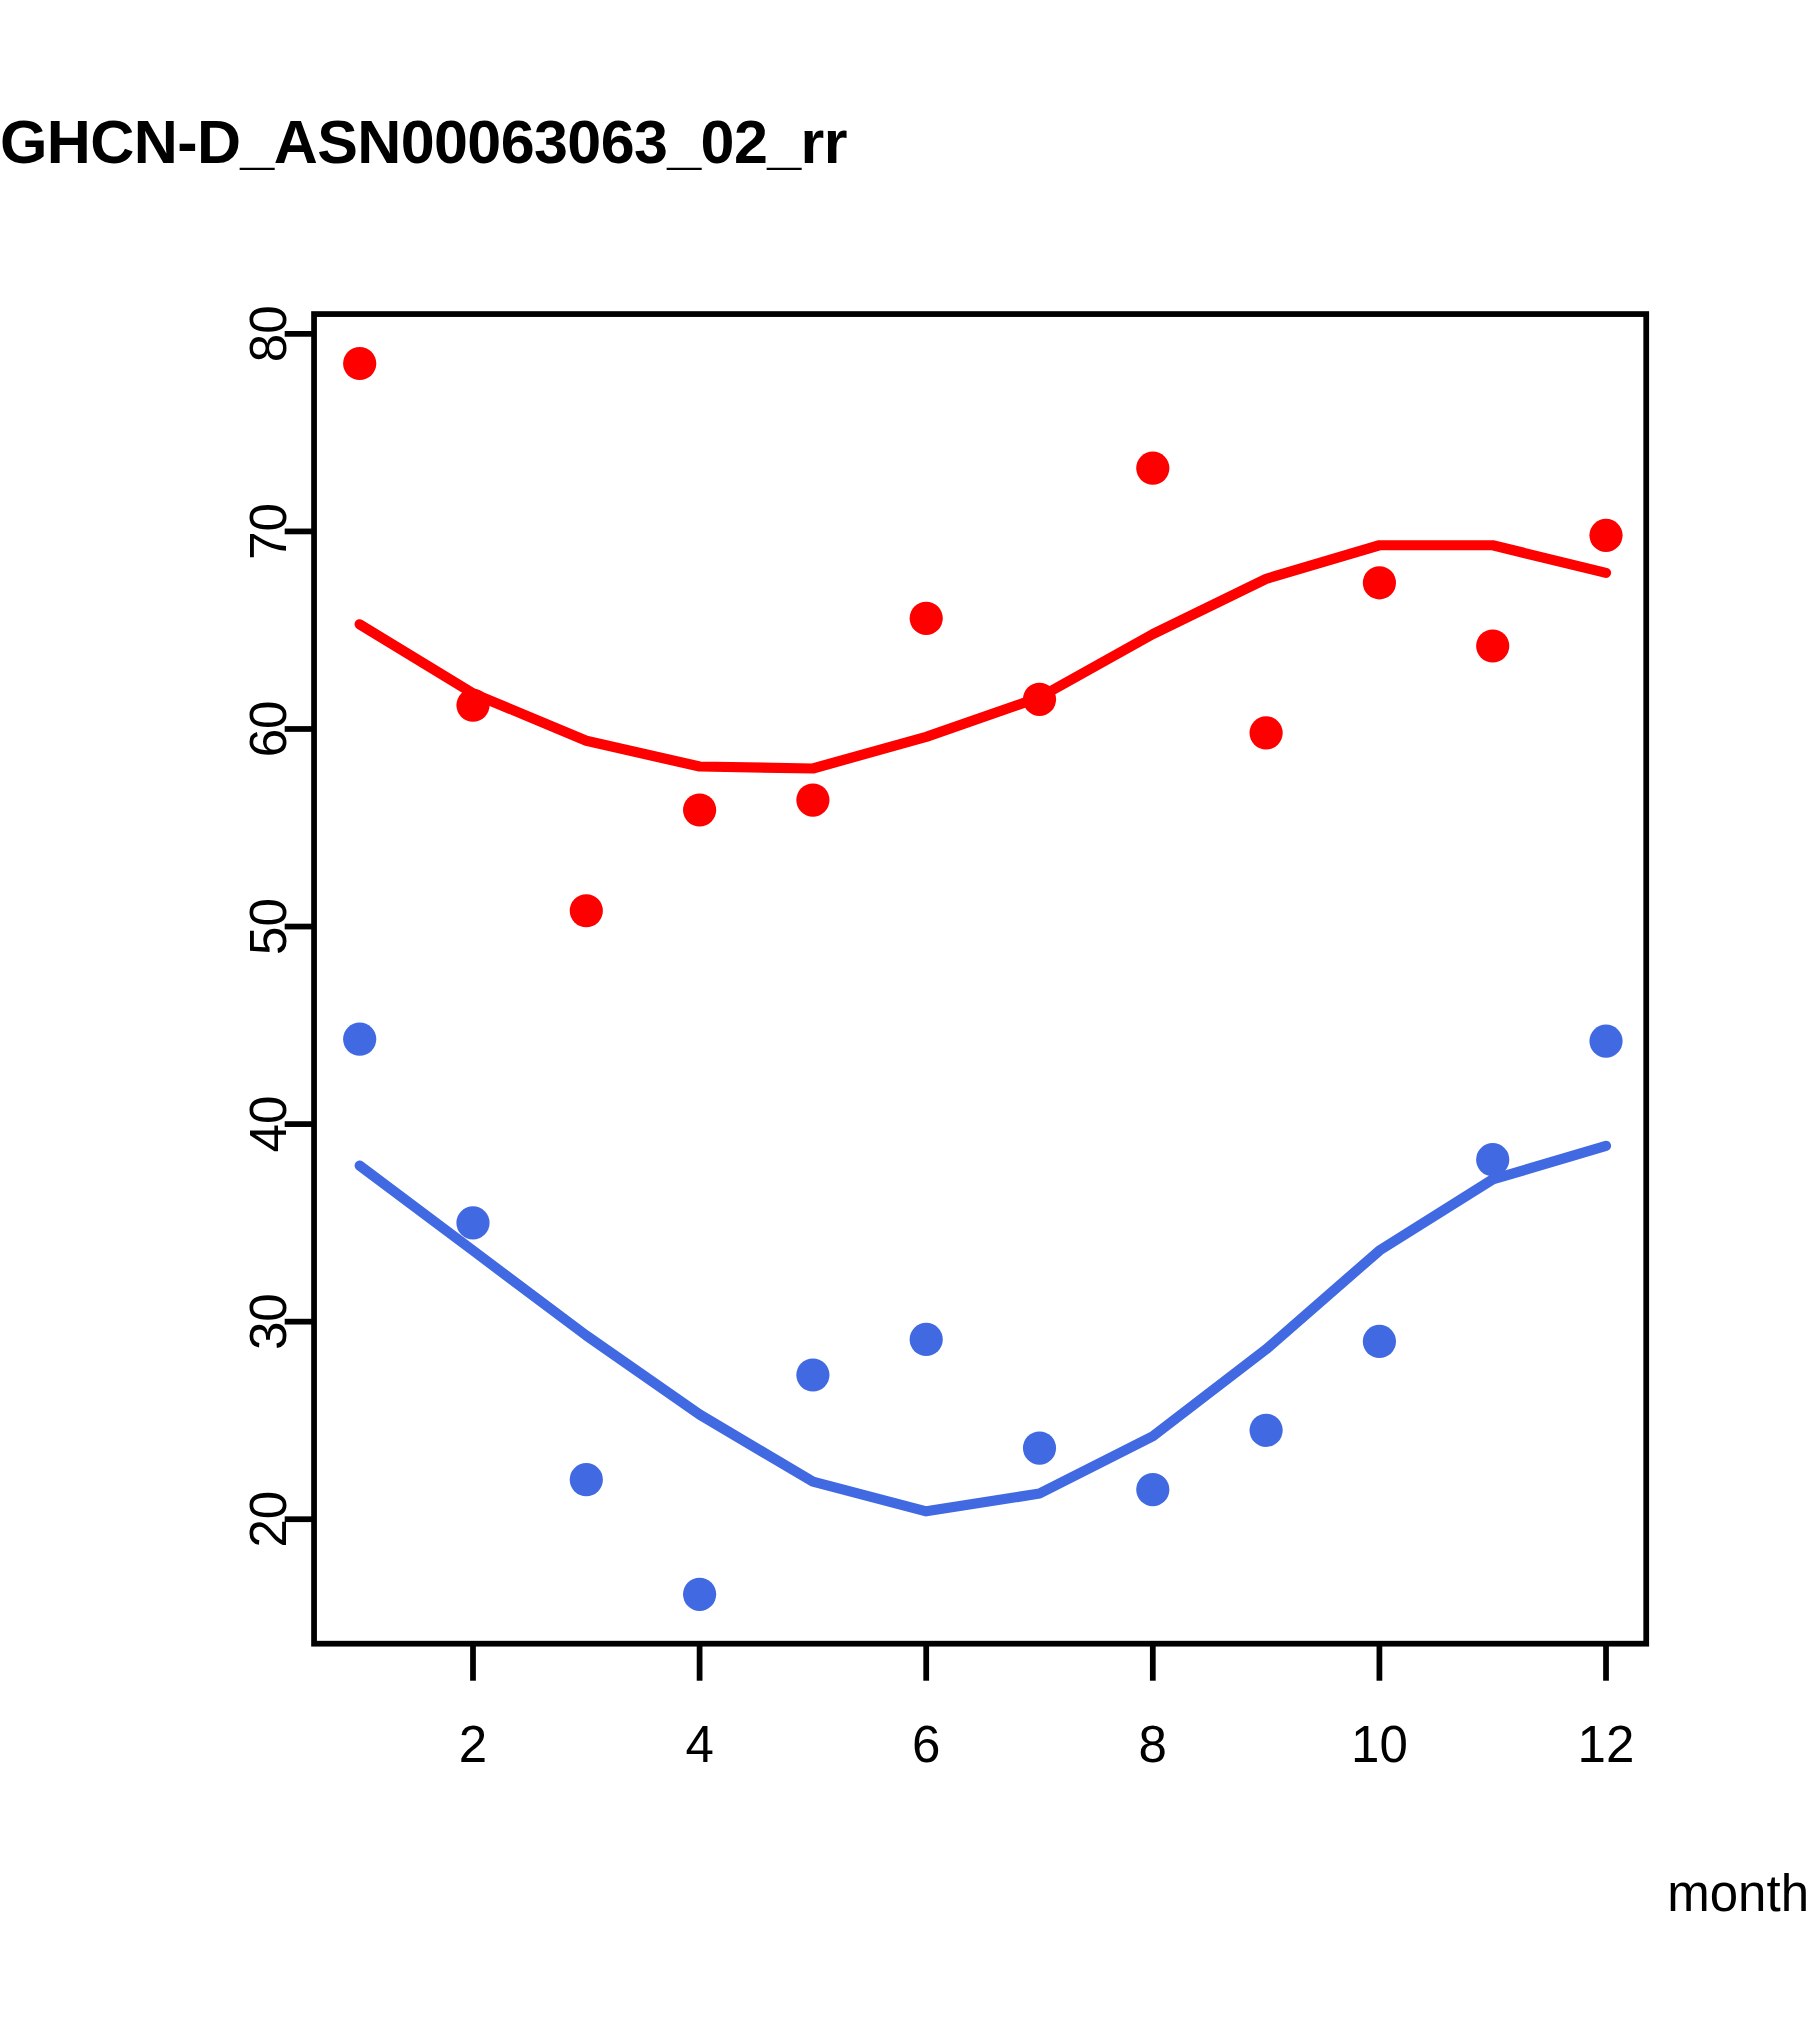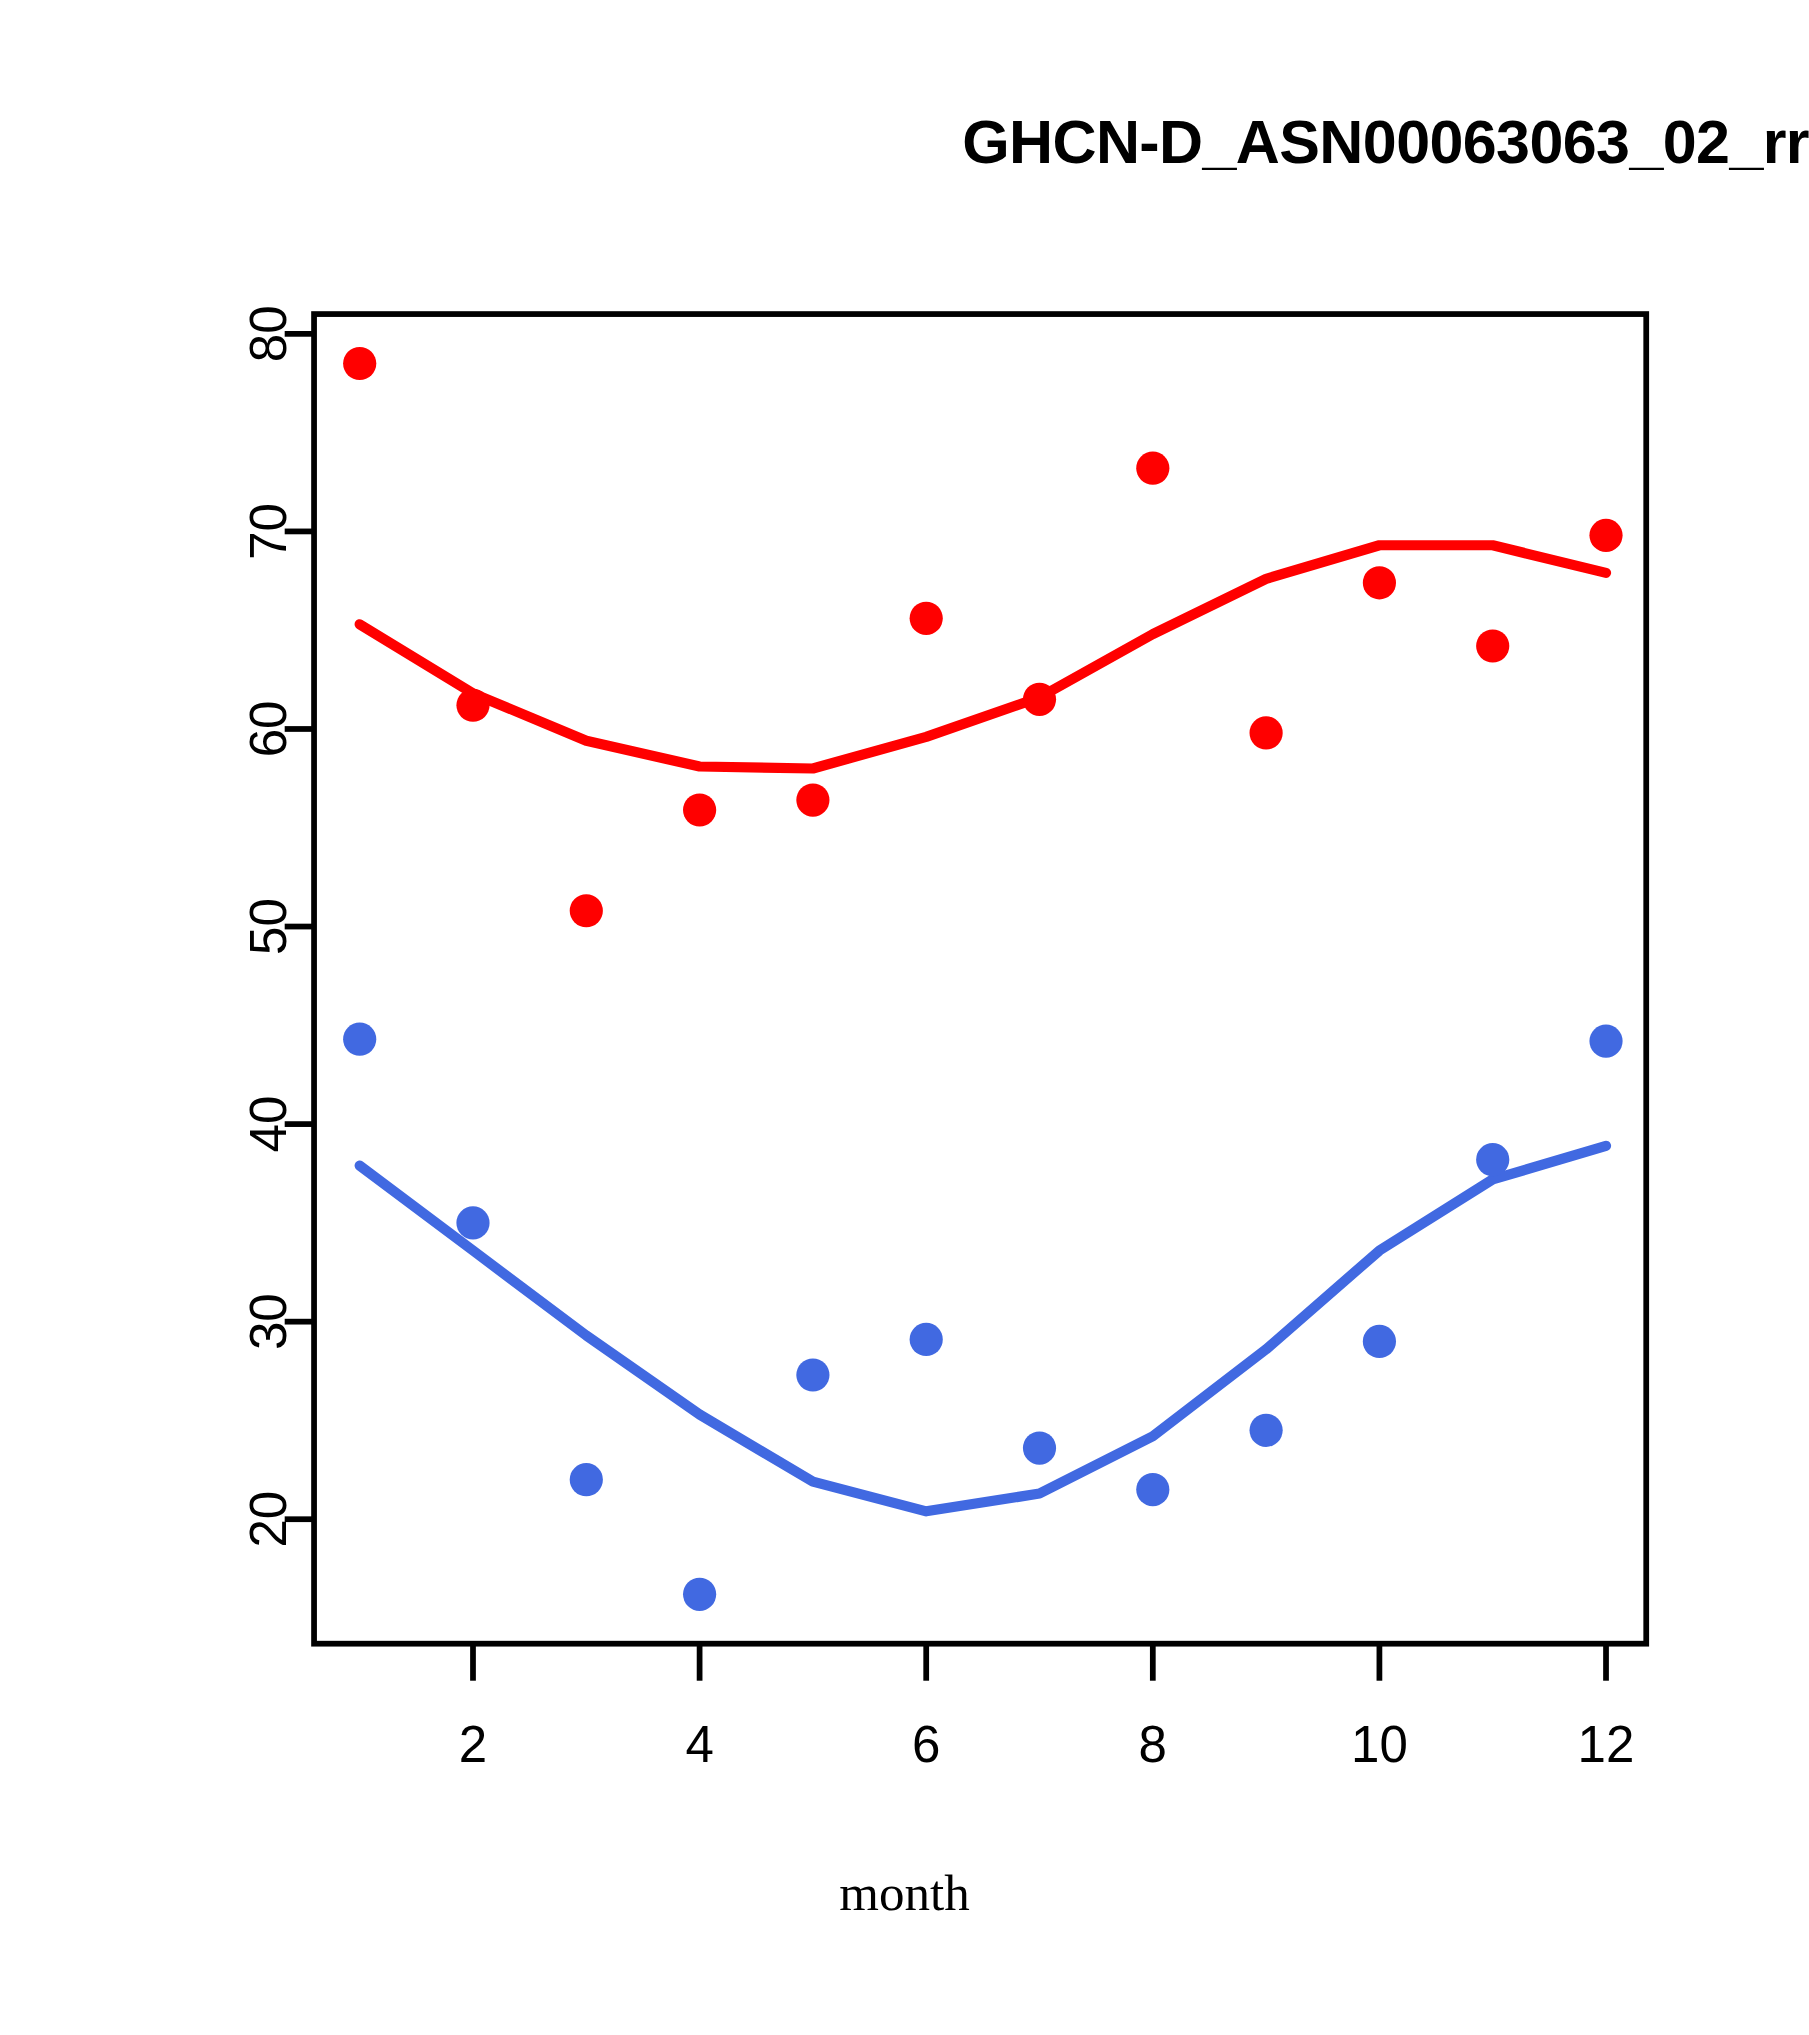--- a/index.html
+++ b/index.html
@@ -18,37 +18,37 @@
     position: absolute;
     left: 0; top: 0;
     width: 1809px;
     height: 2035px;
   }
   #chart-title {
     position: absolute;
     left: 0;
     top: 107px;
     width: 1809px;
-    text-align: right;
+    text-align: left;
     font-size: 61px;
     font-weight: bold;
     color: #000000;
     letter-spacing: -0.6px;
     font-family: "Liberation Sans", sans-serif;
     white-space: nowrap;
   }
   #xlabel {
     position: absolute;
     left: 0;
     top: 1864px;
     width: 1809px;
-    text-align: center;
+    text-align: right;
     font-size: 51px;
     color: #000000;
-    font-family: Liberation Serif, serif;
+    font-family: Liberation Sans, sans-serif;
   }
   svg#plot-svg {
     position: absolute;
     left: 0;
     top: 0;
   }
   .tick-label-y {
     font-size: 80px;
     fill: #000000;
     font-family: "Liberation Sans", sans-serif;

